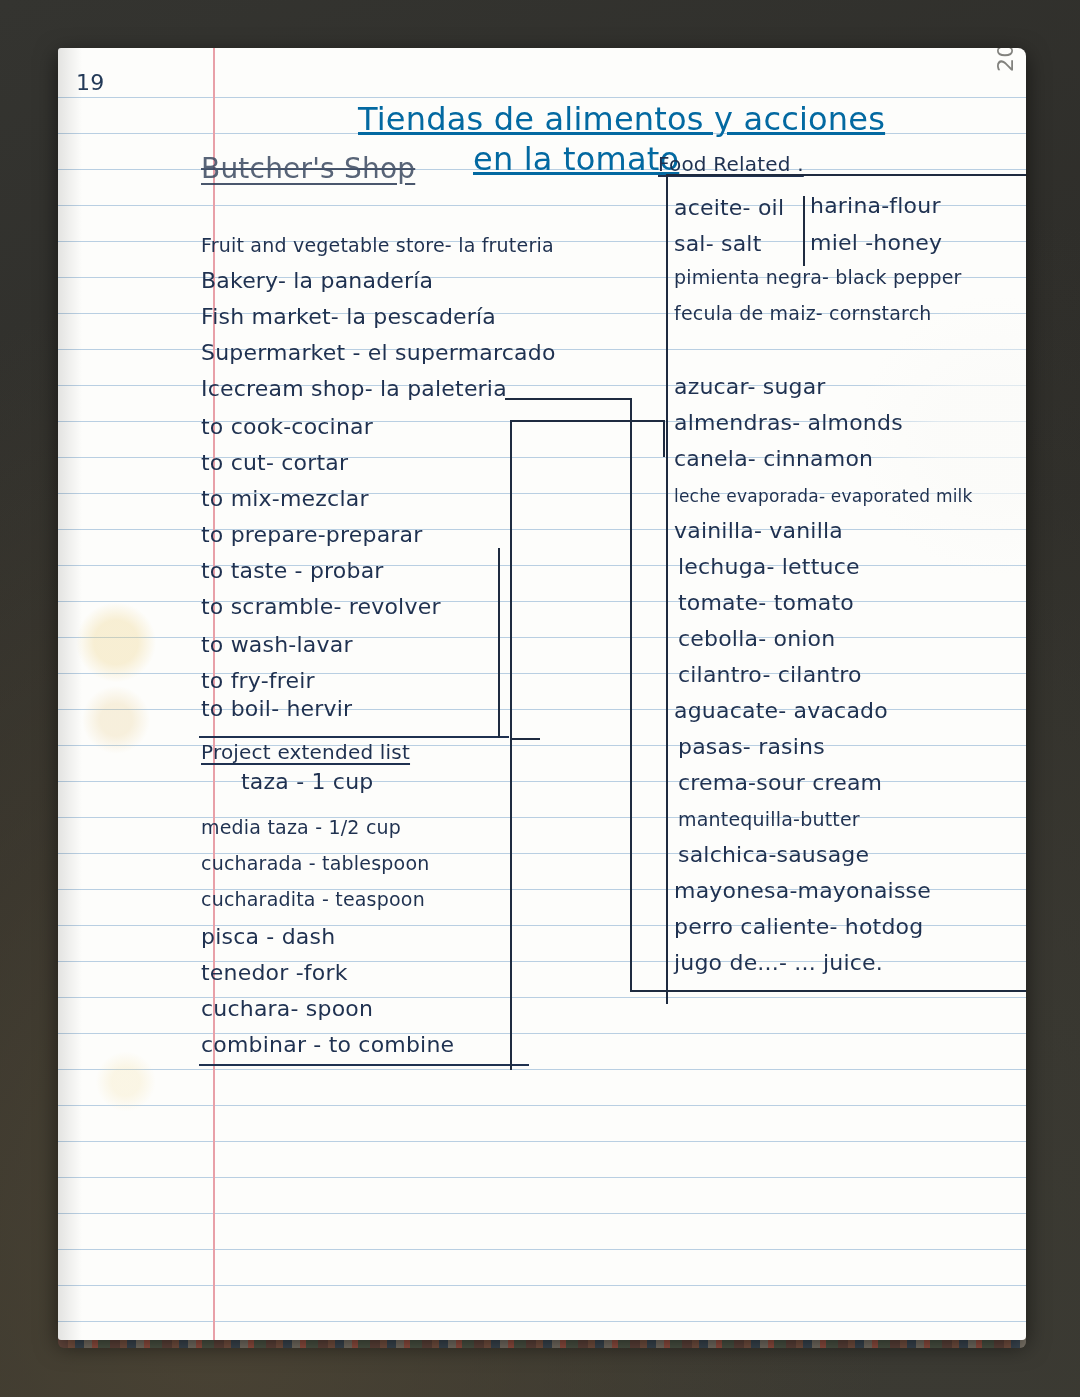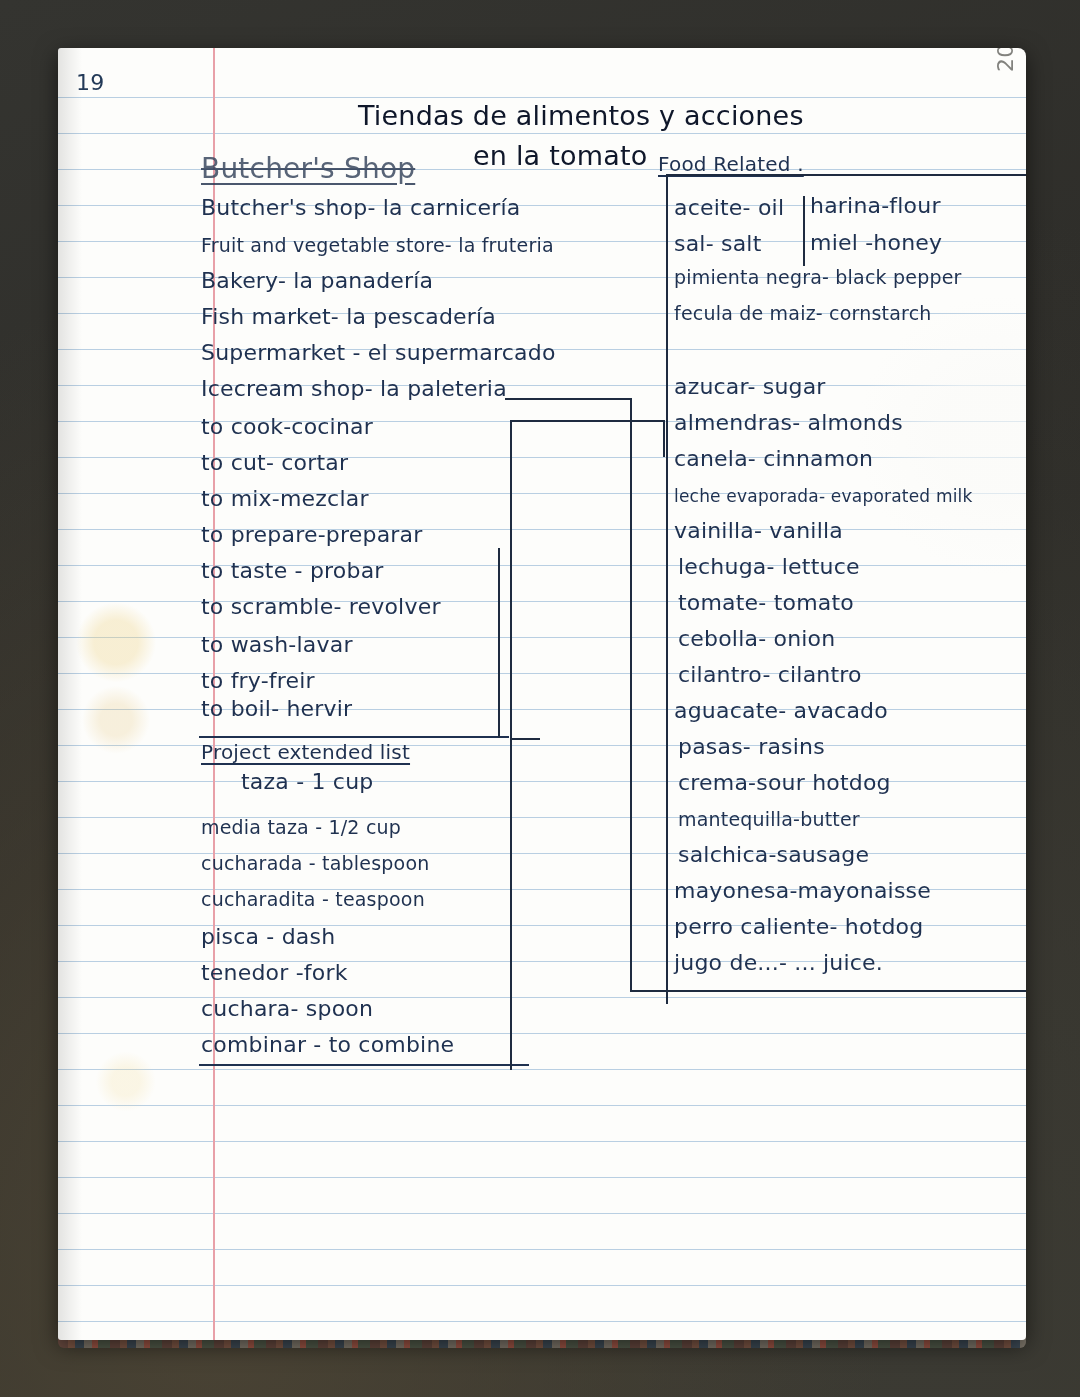--- a/index.html
+++ b/index.html
@@ -112,22 +112,23 @@
     color: #233a58;
   }
   .page-num-r {
     font-size: 22px;
     color: #5a5a55;
     transform: rotate(-90deg);
     transform-origin: left top;
     opacity: .75;
   }
   .title {
-    font-size: 27px;
-    color: #0f172a;
+    font-size: 32px;
+    color: #0369a1;
+    text-decoration: underline;
   }
   .entry {
     font-size: 22px;
     color: #1f3150;
   }
   .entry.small { font-size: 19px; }
   .entry.xsmall { font-size: 17px; }
   .heading-ul {
     font-size: 20px;
     color: #1f3150;
@@ -172,21 +173,20 @@
     <div class="hw page-num" style="left:18px; top:22px;">19</div>
     <div class="hw page-num-r" style="left:935px; top:24px;">20.</div>
 
     <div class="hw title" style="left:300px; top:52px;">Tiendas de alimentos y acciones</div>
     <div class="hw title" style="left:415px; top:92px;">en la tomato</div>
 
     <div class="hw struck" style="left:143px; top:104px;">Butcher's Shop</div>
 
     <div class="hw heading-ul" style="left:600px; top:104px;">Food Related .</div>
 
-    <div class="hw entry" style="left:143px; top:147px;">Butcher's shop- la carnicería</div>
     <div class="hw entry small" style="left:143px; top:186px;">Fruit and vegetable store- la fruteria</div>
     <div class="hw entry" style="left:143px; top:220px;">Bakery- la panadería</div>
     <div class="hw entry" style="left:143px; top:256px;">Fish market- la pescadería</div>
     <div class="hw entry" style="left:143px; top:292px;">Supermarket - el supermarcado</div>
     <div class="hw entry" style="left:143px; top:328px;">Icecream shop- la paleteria</div>
     <div class="hw entry" style="left:143px; top:366px;">to cook-cocinar</div>
     <div class="hw entry" style="left:143px; top:402px;">to cut- cortar</div>
     <div class="hw entry" style="left:143px; top:438px;">to mix-mezclar</div>
     <div class="hw entry" style="left:143px; top:474px;">to prepare-preparar</div>
     <div class="hw entry" style="left:143px; top:510px;">to taste - probar</div>
@@ -235,20 +235,20 @@
     <div class="hw entry" style="left:616px; top:362px;">almendras- almonds</div>
     <div class="hw entry" style="left:616px; top:398px;">canela- cinnamon</div>
     <div class="hw entry xsmall" style="left:616px; top:438px;">leche evaporada- evaporated milk</div>
     <div class="hw entry" style="left:616px; top:470px;">vainilla- vanilla</div>
     <div class="hw entry" style="left:620px; top:506px;">lechuga- lettuce</div>
     <div class="hw entry" style="left:620px; top:542px;">tomate- tomato</div>
     <div class="hw entry" style="left:620px; top:578px;">cebolla- onion</div>
     <div class="hw entry" style="left:620px; top:614px;">cilantro- cilantro</div>
     <div class="hw entry" style="left:616px; top:650px;">aguacate- avacado</div>
     <div class="hw entry" style="left:620px; top:686px;">pasas- rasins</div>
-    <div class="hw entry" style="left:620px; top:722px;">crema-sour hotdog</div>
+    <div class="hw entry" style="left:620px; top:722px;">crema-sour cream</div>
     <div class="hw entry small" style="left:620px; top:760px;">mantequilla-butter</div>
     <div class="hw entry" style="left:620px; top:794px;">salchica-sausage</div>
     <div class="hw entry" style="left:616px; top:830px;">mayonesa-mayonaisse</div>
     <div class="hw entry" style="left:616px; top:866px;">perro caliente- hotdog</div>
     <div class="hw entry" style="left:616px; top:902px;">jugo de...- ... juice.</div>
   </div>
 </div>
 
 </body></html>

